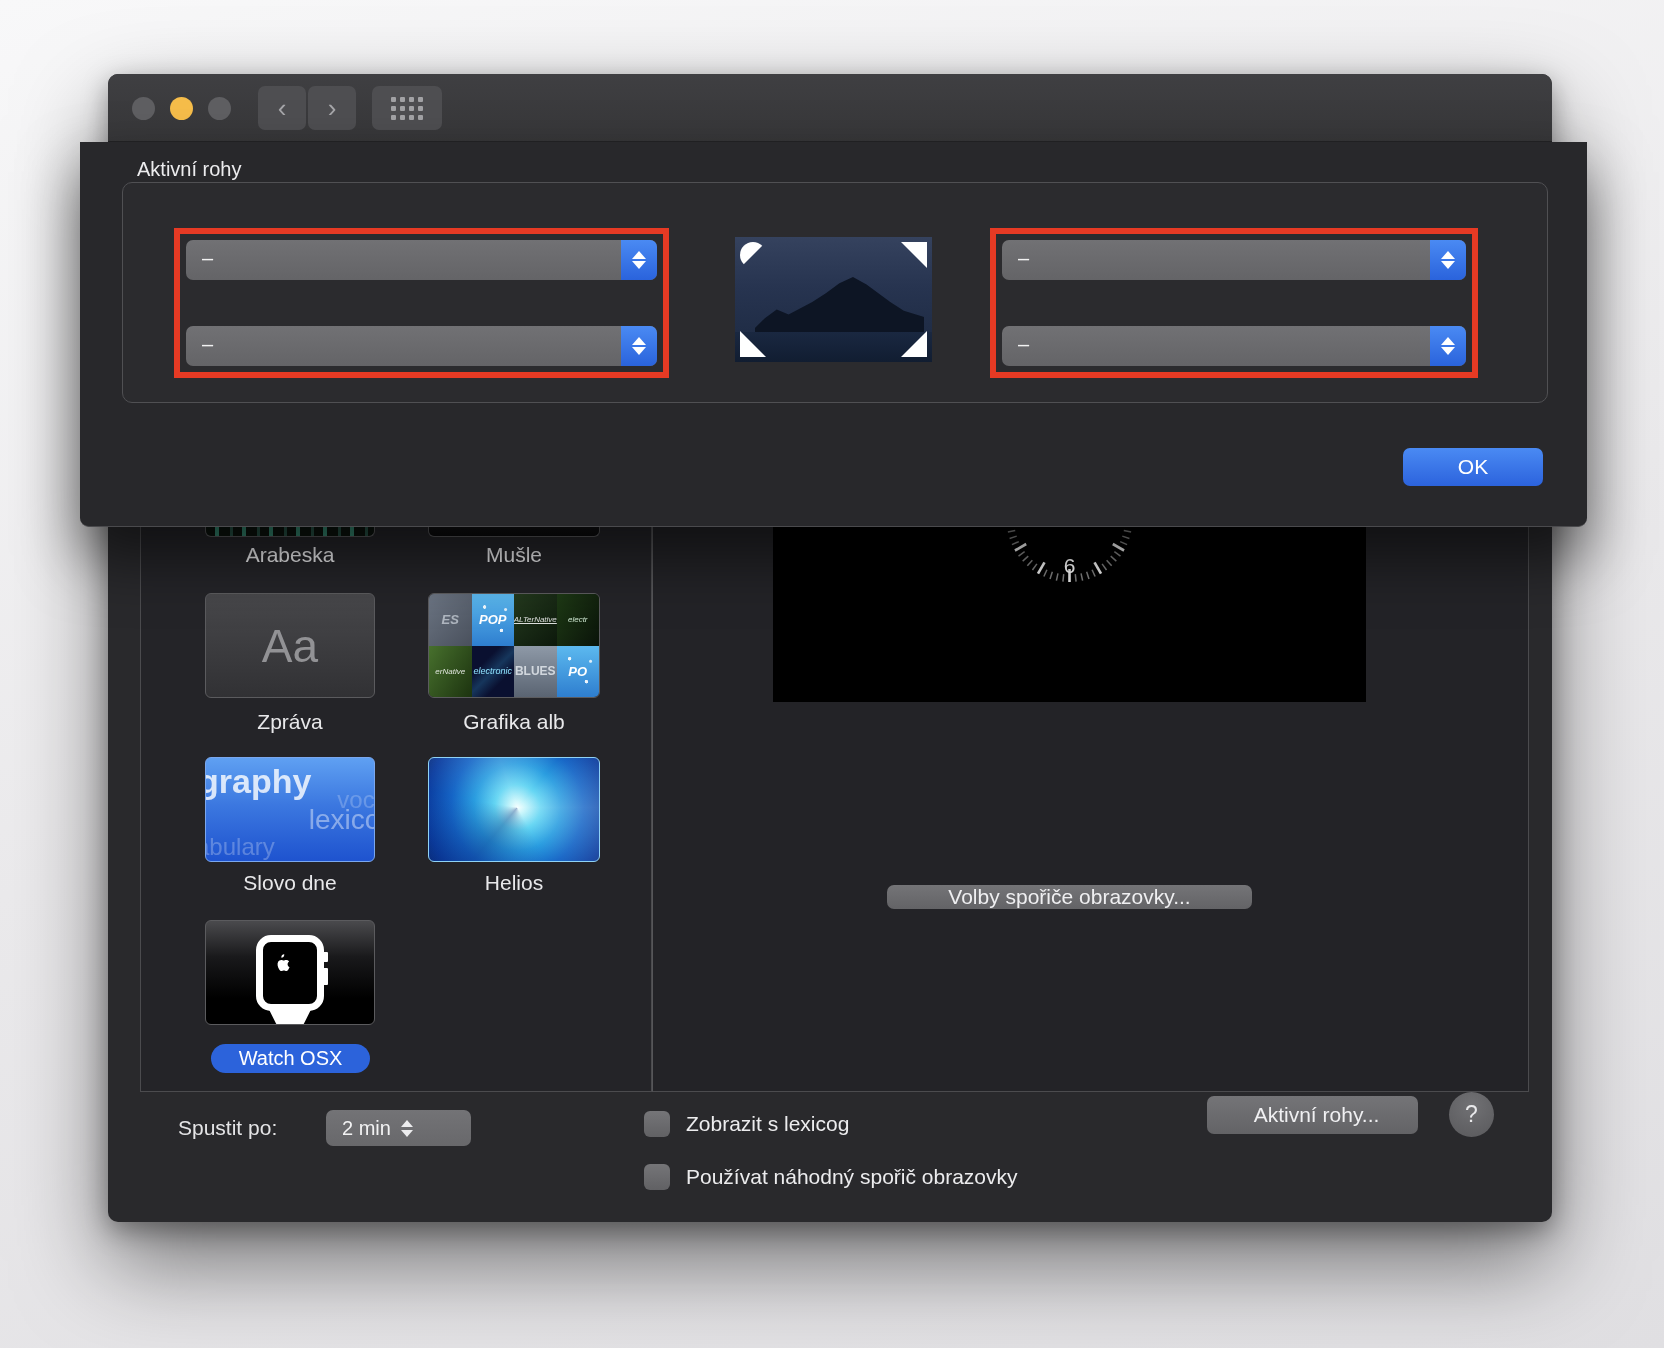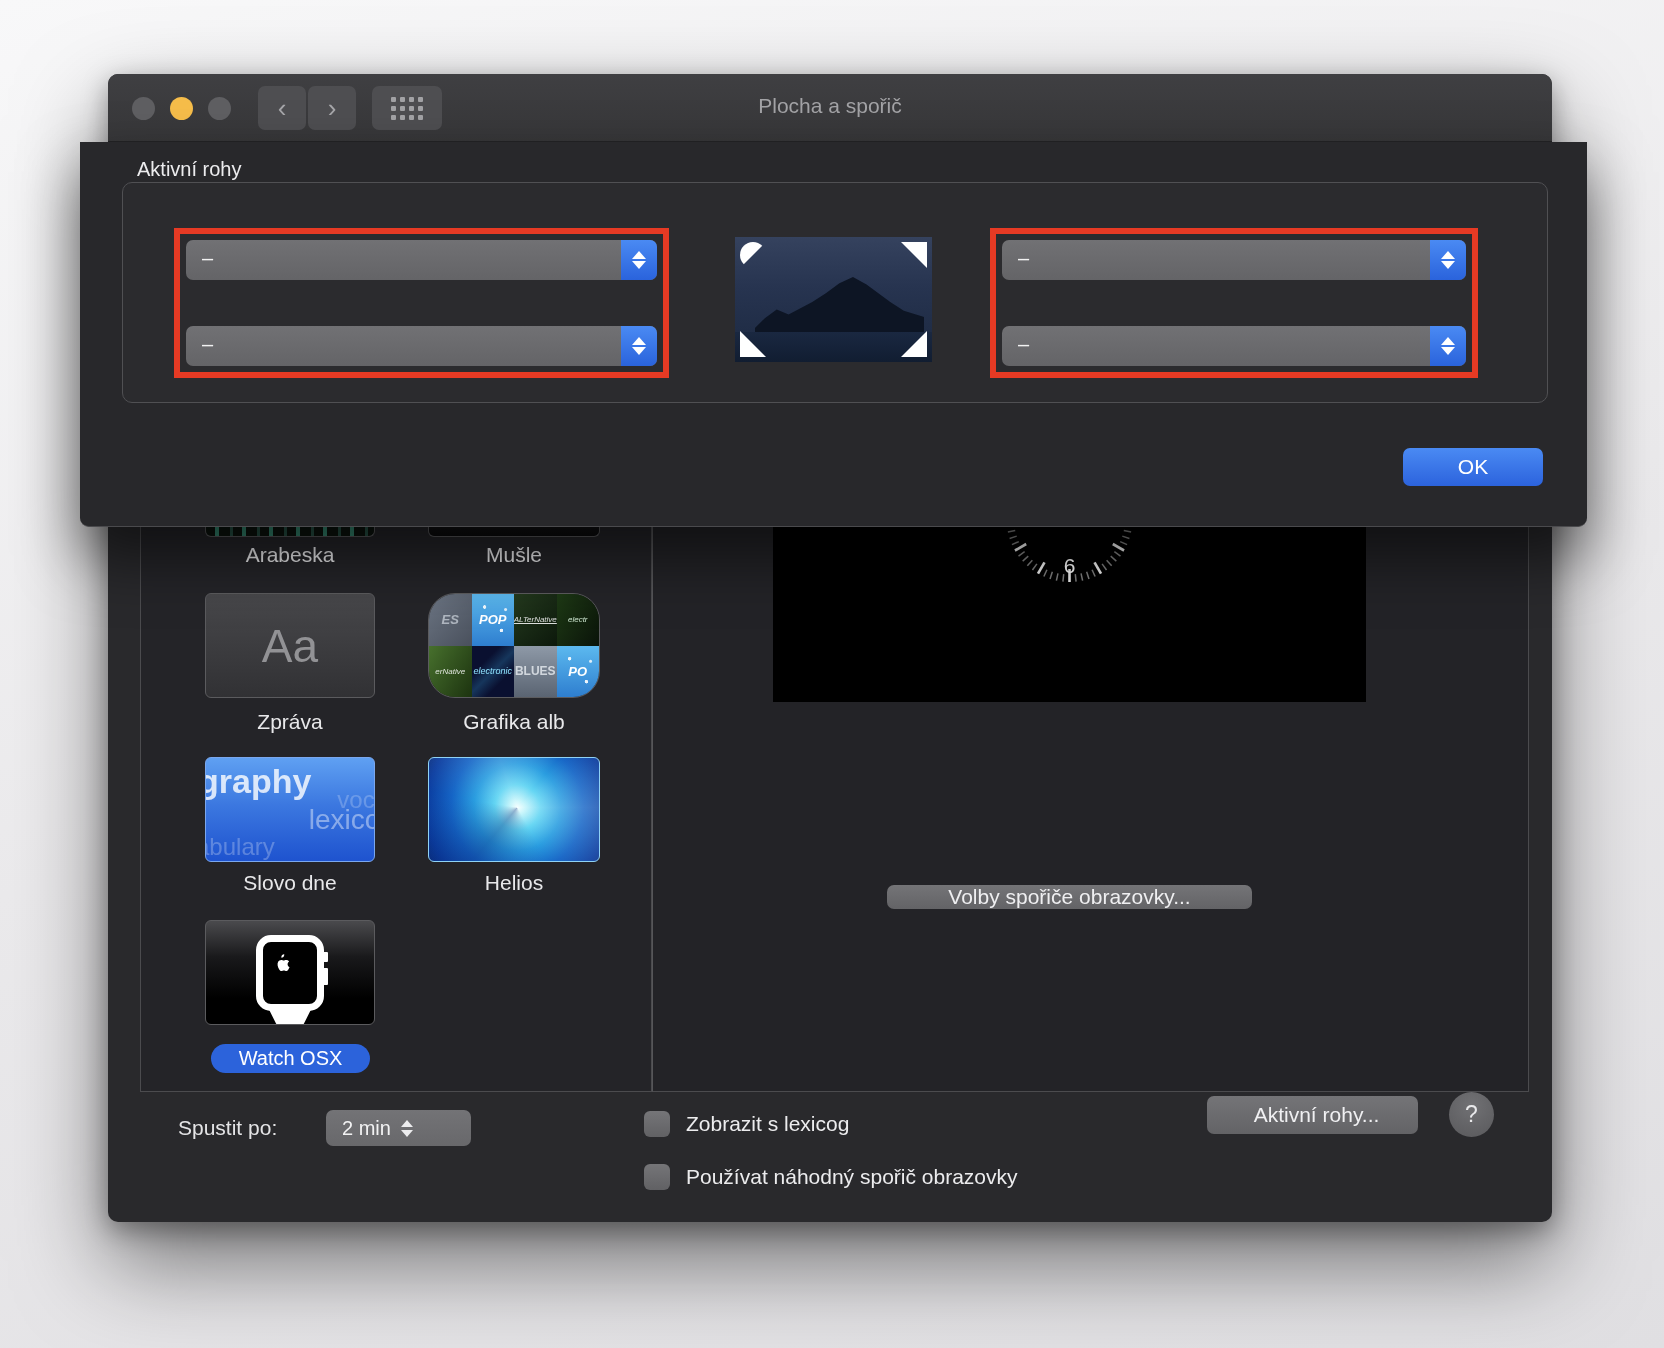--- a/index.html
+++ b/index.html
@@ -41,21 +41,21 @@
   .saver-label{color:#e8e8ea;font-size:21px;text-align:center;}
   .thumb{border:1px solid #5b5b5e;border-radius:6px;overflow:hidden;}
   .sliver{top:453px;height:10px;border:1px solid #57575a;border-top:none;border-radius:0 0 6px 6px;overflow:hidden;}
   #thumb-arabeska{left:97px;width:170px;background:
     repeating-linear-gradient(90deg,#0b130d 0 9px,rgba(64,214,168,.55) 9px 13px,#0b130d 13px 24px,rgba(40,160,120,.35) 24px 27px);}
   #thumb-musle{left:320px;width:172px;background:linear-gradient(#101013,#0a0a0c);}
 
   #thumb-zprava{left:97px;top:519px;width:170px;height:105px;background:linear-gradient(180deg,#48484b,#313134);}
   #thumb-zprava span{color:#929295;font-size:46px;}
   #thumb-grafika{left:320px;top:519px;width:172px;height:105px;display:grid;
-    grid-template-columns:repeat(4,1fr);grid-template-rows:1fr 1fr;border-radius:27px;}
+    grid-template-columns:repeat(4,1fr);grid-template-rows:1fr 1fr;}
   .tile{overflow:hidden;display:flex;align-items:center;justify-content:center;
     font-size:9px;font-style:italic;color:rgba(255,255,255,.85);white-space:nowrap;}
   .tile.blues1{background:linear-gradient(135deg,#6d7684,#49505c);font-size:13px;font-weight:bold;color:rgba(230,236,243,.6);}
   .tile.pop{background:radial-gradient(circle at 30% 25%,rgba(255,255,255,.9) 0 1.5px,transparent 2px),
     radial-gradient(circle at 70% 70%,rgba(255,255,255,.9) 0 1.5px,transparent 2px),
     radial-gradient(circle at 80% 30%,rgba(255,255,255,.8) 0 1px,transparent 2px),
     linear-gradient(180deg,#5cb9ef,#2e7ecf);font-weight:bold;font-size:13px;color:#fff;}
   .tile.alter{background:linear-gradient(135deg,#243a1e,#0c180b);font-size:8px;text-decoration:underline;}
   .tile.electr{background:linear-gradient(120deg,#1e3a15,#0a1309);color:#cfe8d2;font-size:8px;}
   .tile.ernative{background:linear-gradient(120deg,#47702d,#1c330f);font-size:8px;}
@@ -158,21 +158,20 @@
             <i></i>
             <i></i>
             <i></i>
             <i></i>
             <i></i>
             <i></i>
             <i></i>
             <i></i>
           </span>
       </div>
-      <div class="abs" id="win-title">Plocha a spořič</div>
     </div>
 
     <div class="abs" id="list-pane"></div>
     <div class="abs" id="preview-pane"></div>
 
     <div class="abs" id="preview-black">
       <svg id="clock" width="593" height="175" viewBox="0 0 593 175">
         <text x="296.5" y="46" text-anchor="middle" fill="#ffffff" font-size="21" font-family="Liberation Sans, sans-serif">6</text>
       <line x1="296.5" y1="42" x2="296.5" y2="55" stroke="#ffffff" stroke-width="2.6" stroke-opacity="0.95"></line>
           <line x1="302.30132971135475" y1="47.19596519293917" x2="303.08529318586216" y2="54.65487940820122" stroke="#ffffff" stroke-width="1.5" stroke-opacity="0.5"></line>

